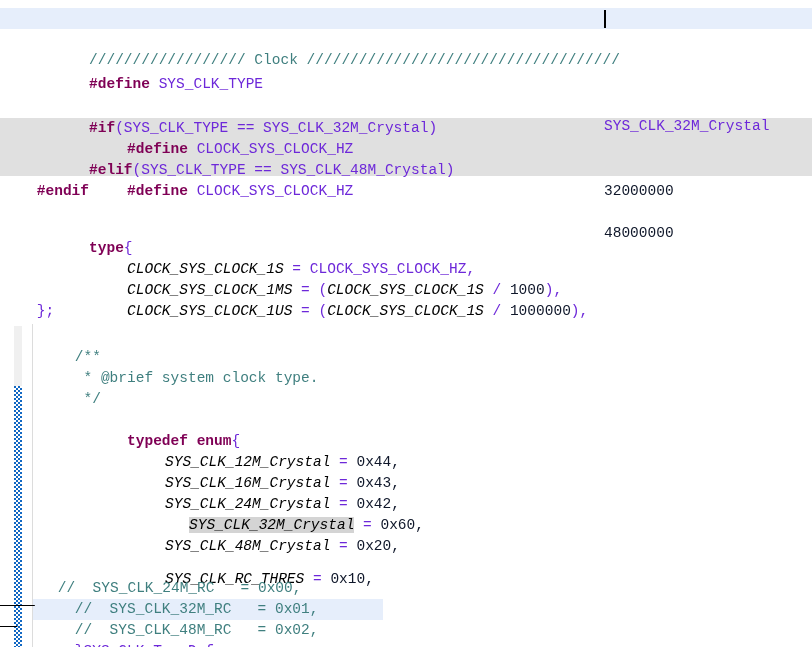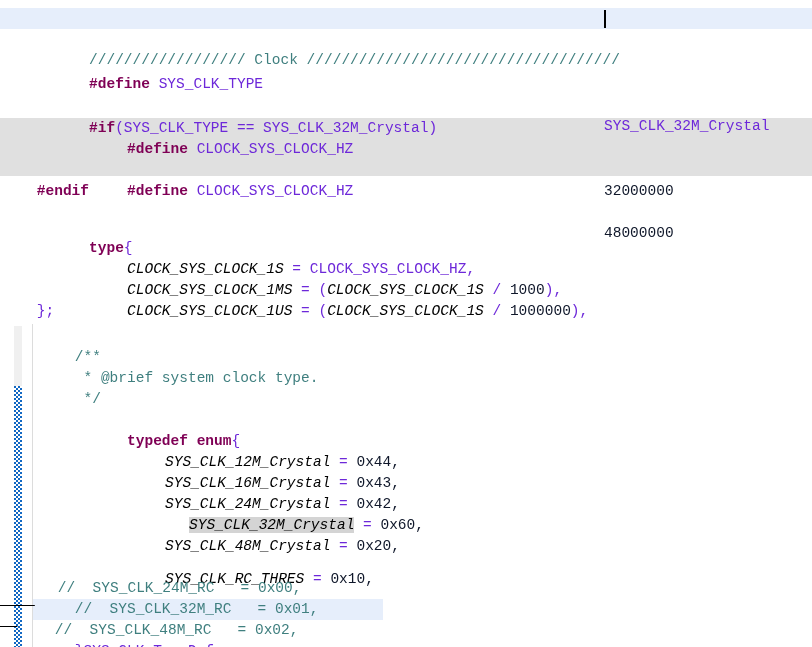--- a/index.html
+++ b/index.html
@@ -133,20 +133,25 @@
     </span>
   </div>
 
   <div class="line" style="top:97px;">
     <span class="code" style="margin-left:40px;">
       <span class="tok-pre">#define</span><span class="tok-plain"> CLOCK_SYS_CLOCK_HZ</span>
     </span>
     <span class="code tok-num" style="position:absolute;left:604px;">32000000</span>
   </div>
 
+  <div class="line" style="top:118px;">
+    <span class="code" style="margin-left:2px;">
+      <span class="tok-pre">#elif</span><span class="tok-plain">(SYS_CLK_TYPE == SYS_CLK_48M_Crystal)</span>
+    </span>
+  </div>
 
   <div class="line" style="top:139px;">
     <span class="code" style="margin-left:40px;">
       <span class="tok-pre">#define</span><span class="tok-plain"> CLOCK_SYS_CLOCK_HZ</span>
     </span>
     <span class="code tok-num" style="position:absolute;left:604px;">48000000</span>
   </div>
 
   <div class="line" style="top:160px;">
     <span class="code tok-pre" style="margin-left:2px;">#endif</span>
@@ -232,20 +237,20 @@
     </span>
   </div>
 
   <div class="line" style="top:557px;">
     <span class="code tok-comment" style="margin-left:23px;">//  SYS_CLK_24M_RC   = 0x00,</span>
   </div>
   <div class="line" style="top:578px;">
     <span class="code tok-comment" style="margin-left:40px;">//  SYS_CLK_32M_RC   = 0x01,</span>
   </div>
   <div class="line" style="top:599px;">
-    <span class="code tok-comment" style="margin-left:20px;">//  SYS_CLK_48M_RC   = 0x02,</span>
+    <span class="code tok-comment" style="margin-left:40px;">//  SYS_CLK_48M_RC   = 0x02,</span>
   </div>
 
   <div class="line" style="top:620px;">
     <span class="code tok-plain" style="margin-left:40px;">}SYS_CLK_TypeDef;</span>
   </div>
 
 </div>
 
 </body></html>

